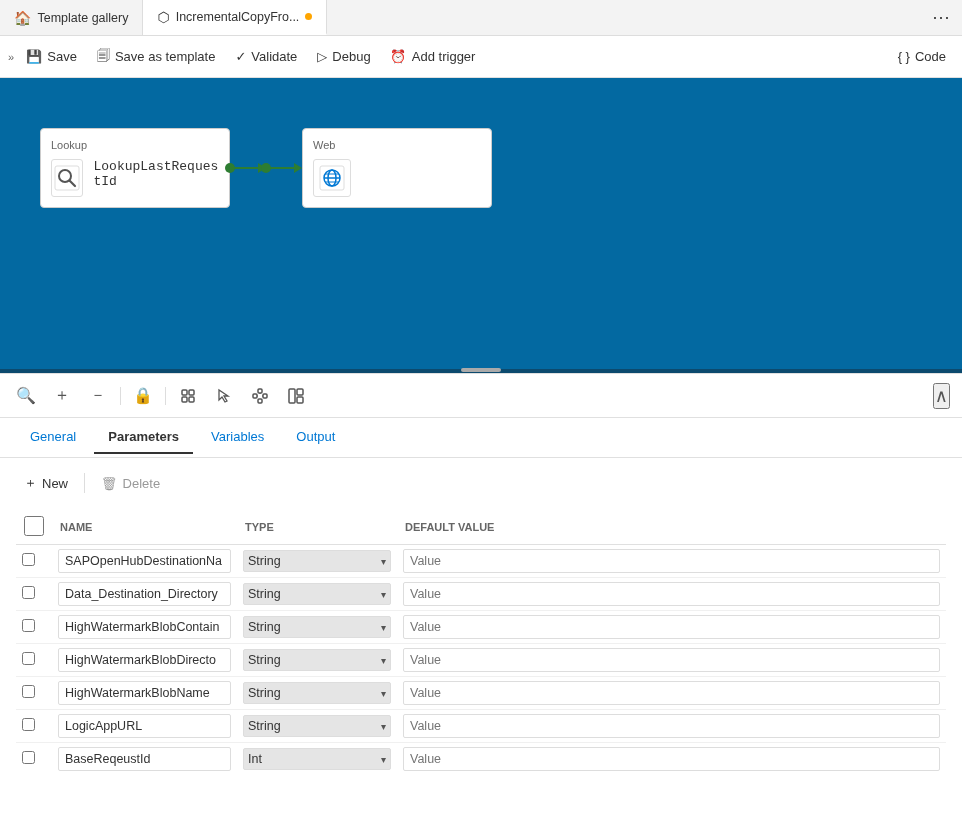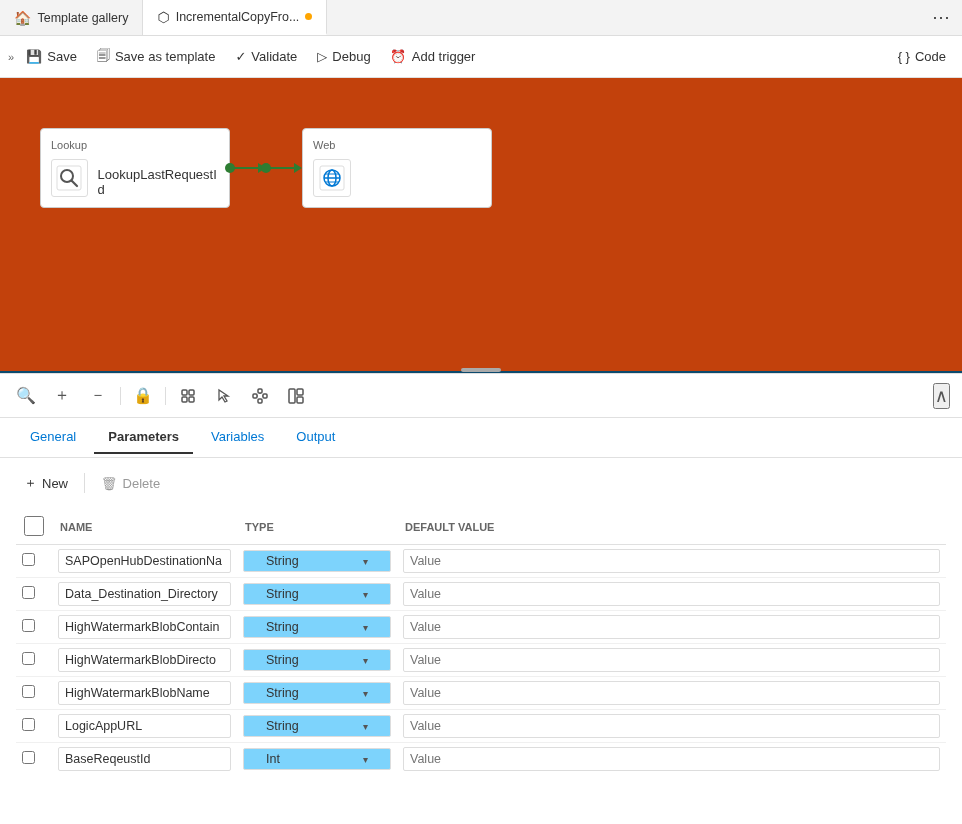--- a/index.html
+++ b/index.html
@@ -63,25 +63,25 @@
       font-size: 13px;
       color: #333;
       background: none;
       border: none;
     }
     .toolbar-spacer { flex: 1; }
     .expand-icon { font-size: 11px; color: #666; }
 
     
     .canvas {
-      background: #c2410c;
+      background: #0369a1;
       position: relative;
       height: 295px;
       overflow: hidden;
-      border-bottom: 2px solid #0c4a6e;
+      border-bottom: 4px solid #0c4a6e;
     }
     .pipeline {
       display: flex;
       align-items: center;
       position: absolute;
       top: 50px;
       left: 40px;
       gap: 0;
     }
     .activity-box {
@@ -92,22 +92,23 @@
       padding: 10px;
       position: relative;
     }
     .activity-type {
       font-size: 11px;
       color: #666;
       margin-bottom: 8px;
     }
     .activity-body {
       display: flex;
-      align-items: flex-end;
+      align-items: flex-start;
       gap: 10px;
+      font-family: Liberation Mono, monospace;
     }
     .activity-icon {
       width: 38px;
       height: 38px;
       border: 1px solid #ddd;
       border-radius: 3px;
       display: flex;
       align-items: center;
       justify-content: center;
       font-size: 20px;
@@ -281,22 +282,22 @@
       padding: 4px 6px;
       font-size: 12.5px;
       background: #fff;
       color: #333;
     }
     .type-select-wrapper {
       display: flex;
       align-items: center;
       border: 1px solid #ddd;
       border-radius: 2px;
-      background: #7dd3fc;
-      padding: 3px 22px;
+      background: #e5e5e5;
+      padding: 3px 4px;
       justify-content: space-between;
     }
     .type-select-text { font-size: 12.5px; }
     .type-chevron { font-size: 10px; color: #555; }
     .value-input {
       width: 100%;
       border: 1px solid #ddd;
       border-radius: 2px;
       padding: 4px 6px;
       font-size: 12.5px;

